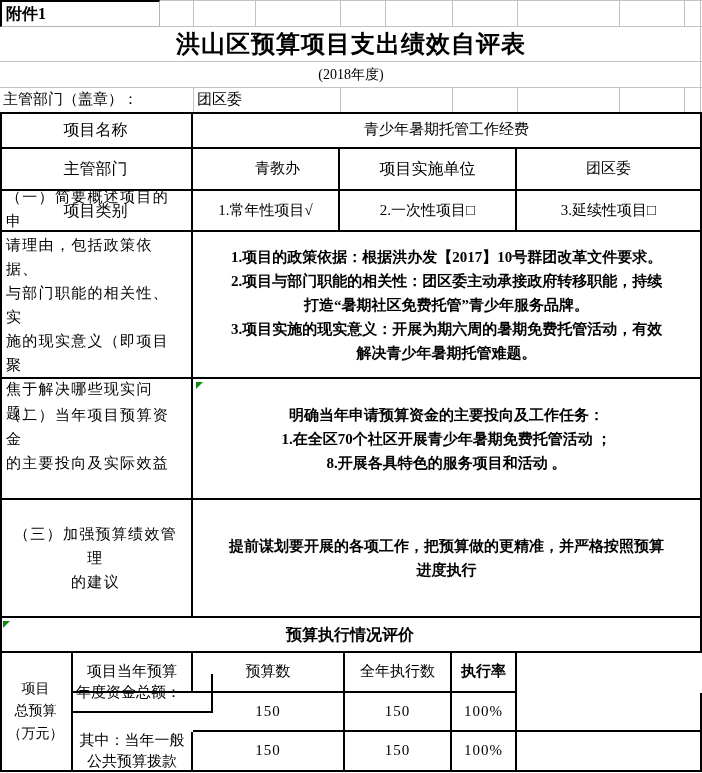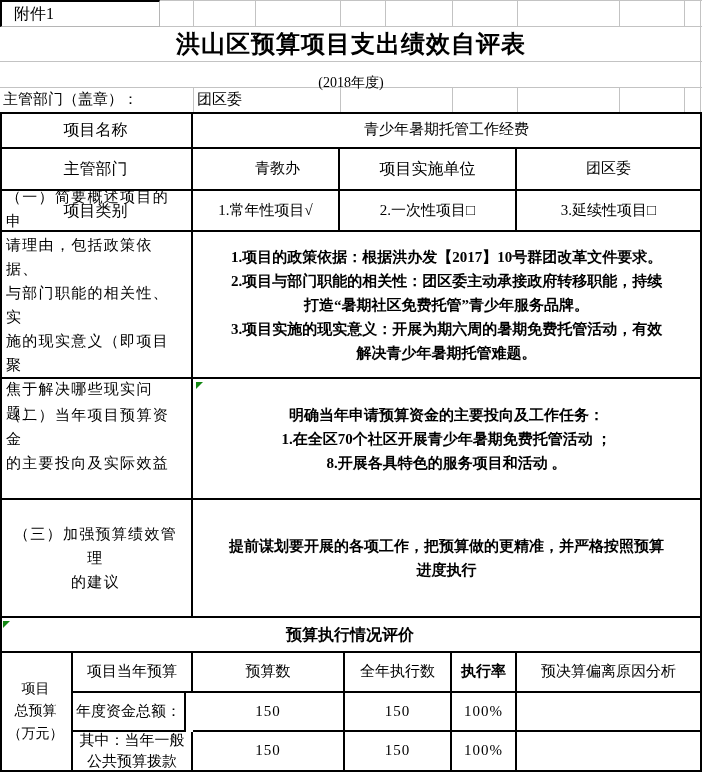--- a/index.html
+++ b/index.html
@@ -30,31 +30,31 @@
   
   .err-tri{
     position:absolute;width:0;height:0;border-style:solid;
     border-width:7px 7px 0 0;
     border-color:#128712 transparent transparent transparent;
   }
   .attach{
     position:absolute;left:0;top:0;width:160px;height:27px;box-sizing:border-box;
     border-top:2px solid #000;border-left:2px solid #000;
     border-right:1px solid #b5b5b5;border-bottom:1px solid #b5b5b5;
-    display:flex;align-items:center;padding-left:12px;
-    font-weight:400;font-size:16px;
+    display:flex;align-items:center;padding-left:4px;
+    font-weight:700;font-size:16px;
   }
   .title{
     position:absolute;left:0;top:27px;width:702px;height:34px;
     display:flex;align-items:center;justify-content:center;
     font-size:24px;font-weight:bold;letter-spacing:1px;
   }
   .yearline{
     position:absolute;left:0;top:62px;width:702px;height:25px;
-    display:flex;align-items:center;justify-content:center;font-size:14px;margin-top:8px;
+    display:flex;align-items:center;justify-content:center;font-size:14px;
   }
   .repunit-label{
     position:absolute;left:3px;top:88px;width:190px;height:23px;
     display:flex;align-items:center;font-size:15px;
   }
   .repunit-value{
     position:absolute;left:197px;top:88px;width:140px;height:23px;
     display:flex;align-items:center;font-size:15px;
   }
   .num{font-size:15px;letter-spacing:1px;}
@@ -133,23 +133,22 @@
   <div class="err-tri" style="left:3px;top:621px;"></div>
 
   <div class="cell pre" style="left:0;top:653px;width:73px;height:119px;font-size:14px;line-height:1.6;">项目
 总预算
 （万元）</div>
 
   <div class="cell" style="left:73px;top:653px;width:120px;height:40px;">项目当年预算</div>
   <div class="cell" style="left:193px;top:653px;width:152px;height:40px;">预算数</div>
   <div class="cell" style="left:345px;top:653px;width:107px;height:40px;">全年执行数</div>
   <div class="cell" style="left:452px;top:653px;width:65px;height:40px;font-weight:bold;">执行率</div>
-  <div class="cell" style="left:517px;top:653px;width:185px;height:40px;">预决算偏离原因分析</div>
 
-  <div class="cell leftalign" style="left:73px;top:693px;width:113px;height:39px;padding-left:3px;">年度资金总额：</div>
+  <div class="cell leftalign" style="left:73px;top:674px;width:140px;height:39px;padding-left:3px;">年度资金总额：</div>
   <div class="cell num" style="left:193px;top:693px;width:152px;height:39px;">150</div>
   <div class="cell num" style="left:345px;top:693px;width:107px;height:39px;">150</div>
   <div class="cell num" style="left:452px;top:693px;width:65px;height:39px;">100%</div>
   <div class="cell" style="left:517px;top:693px;width:185px;height:39px;"></div>
 
   <div class="cell" style="left:73px;top:732px;width:120px;height:40px;padding:0 3px;line-height:1.4;">其中：当年一般公共预算拨款</div>
   <div class="cell num" style="left:193px;top:732px;width:152px;height:40px;">150</div>
   <div class="cell num" style="left:345px;top:732px;width:107px;height:40px;">150</div>
   <div class="cell num" style="left:452px;top:732px;width:65px;height:40px;">100%</div>
   <div class="cell" style="left:517px;top:732px;width:185px;height:40px;"></div>

